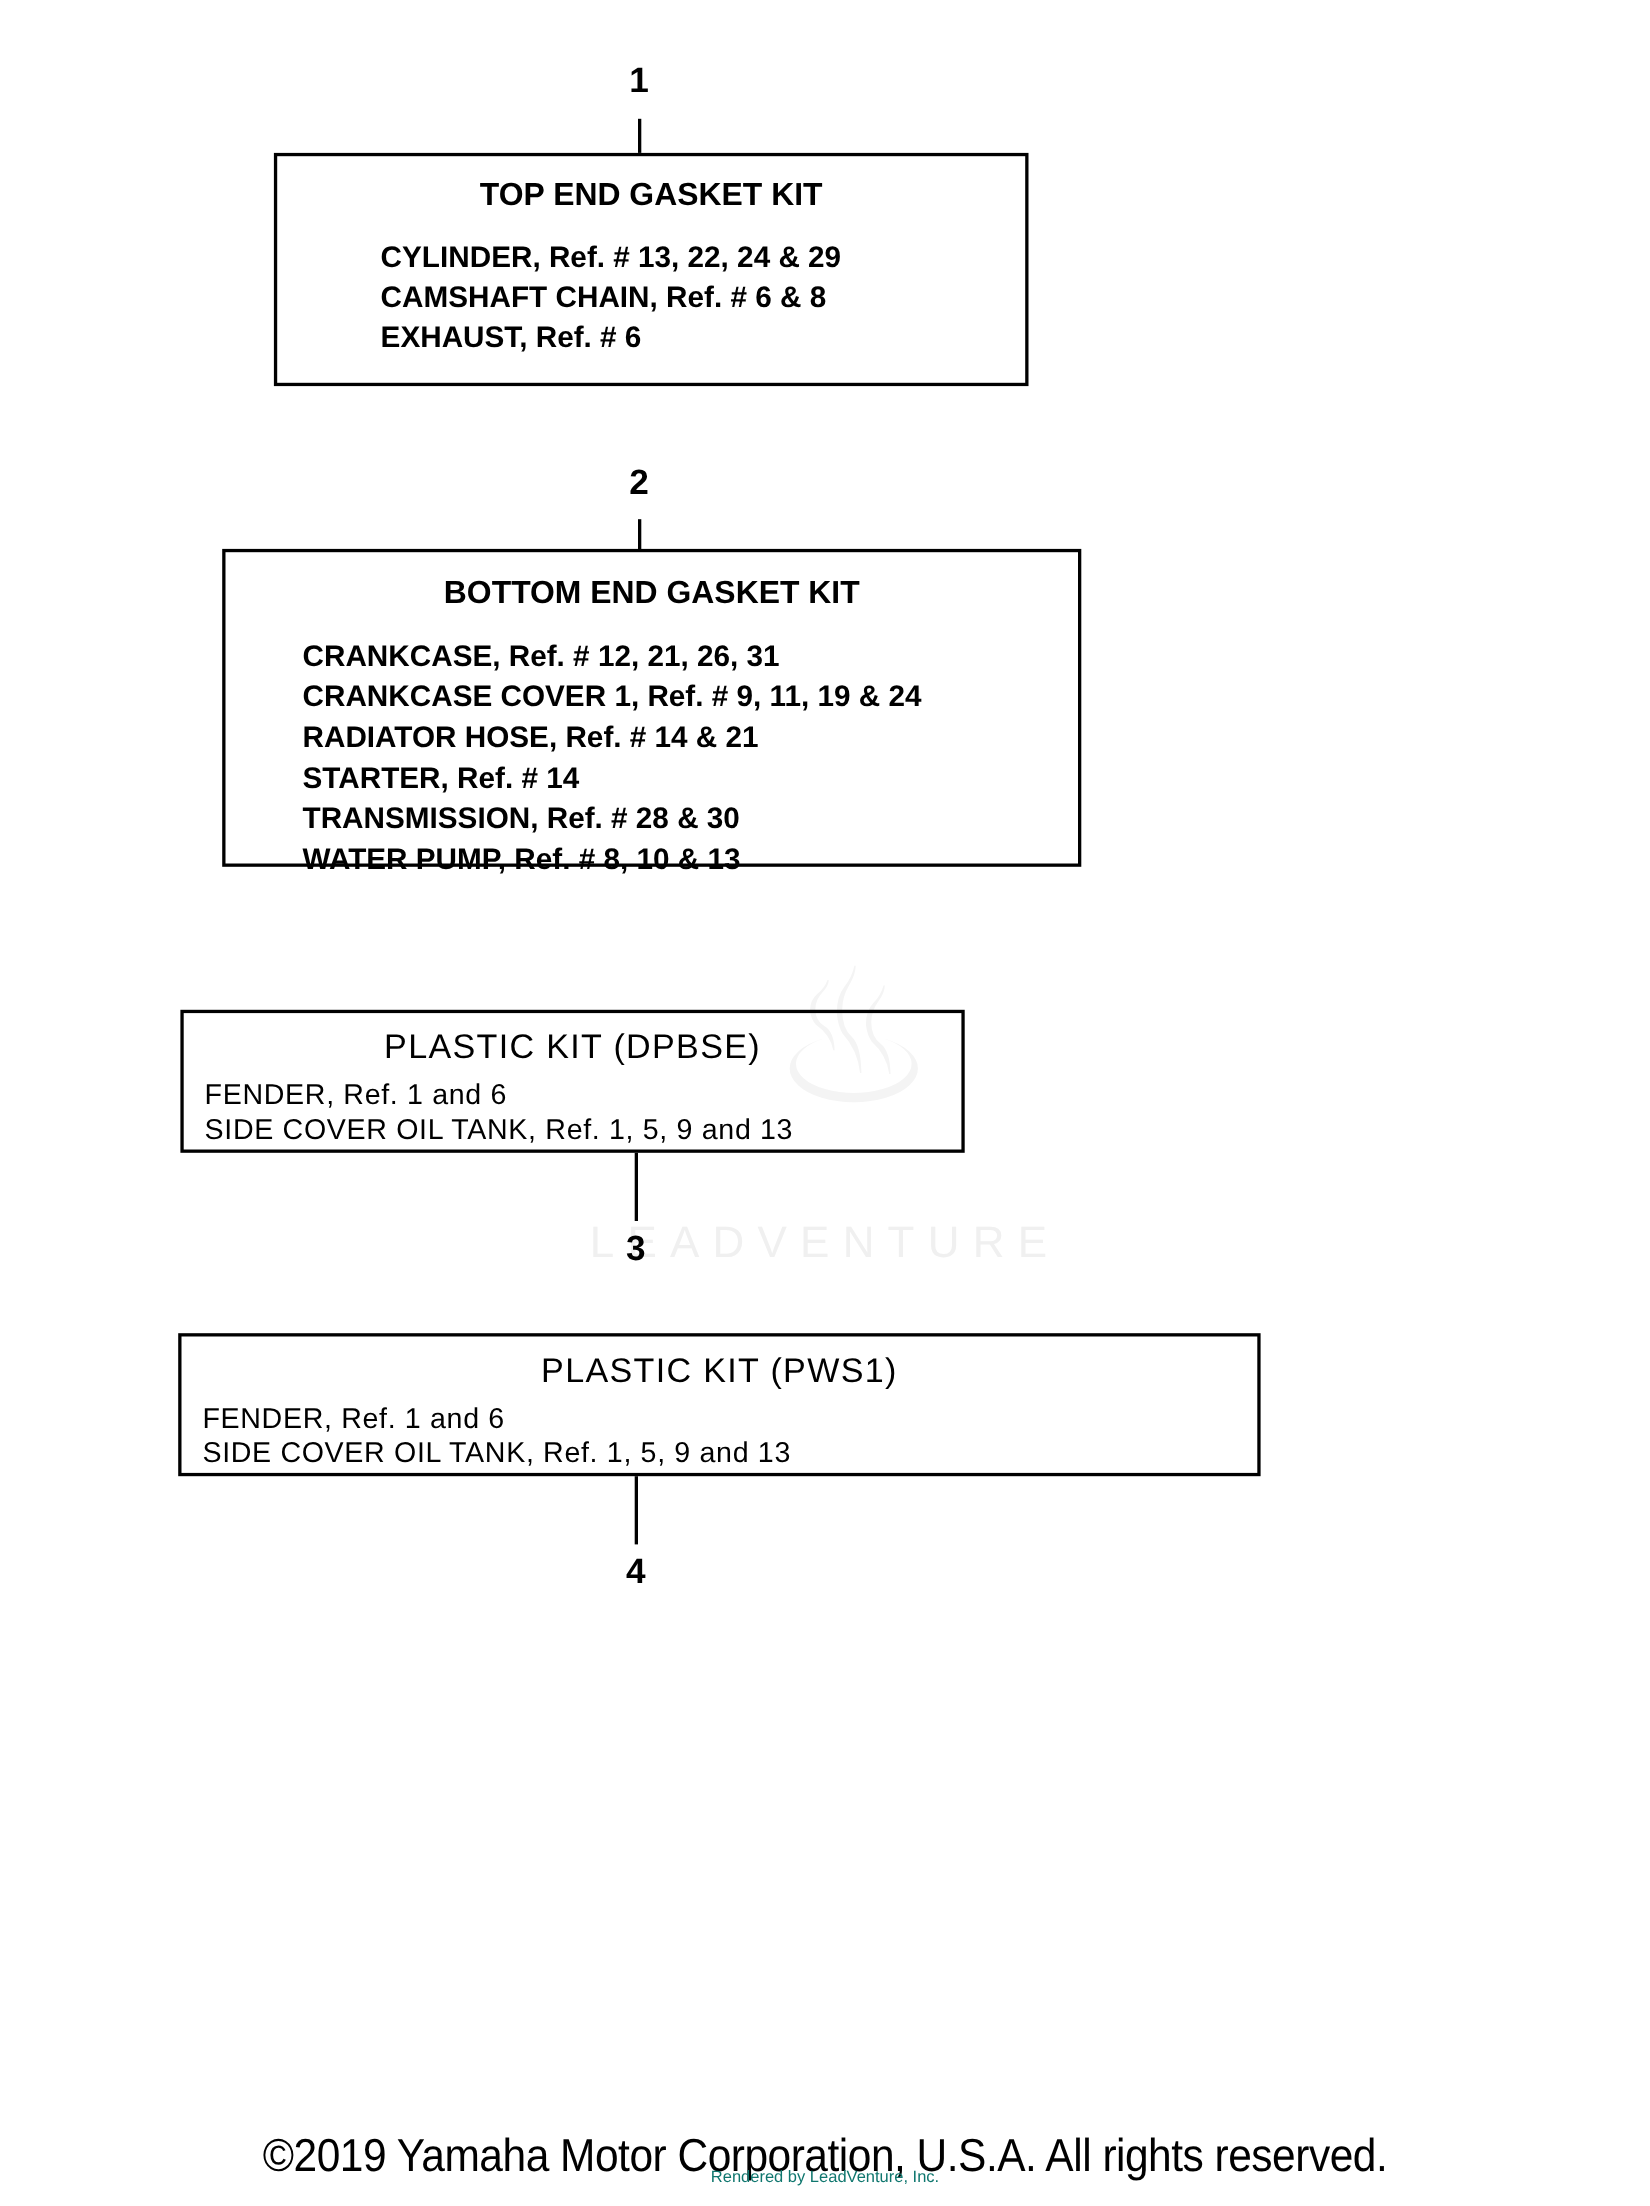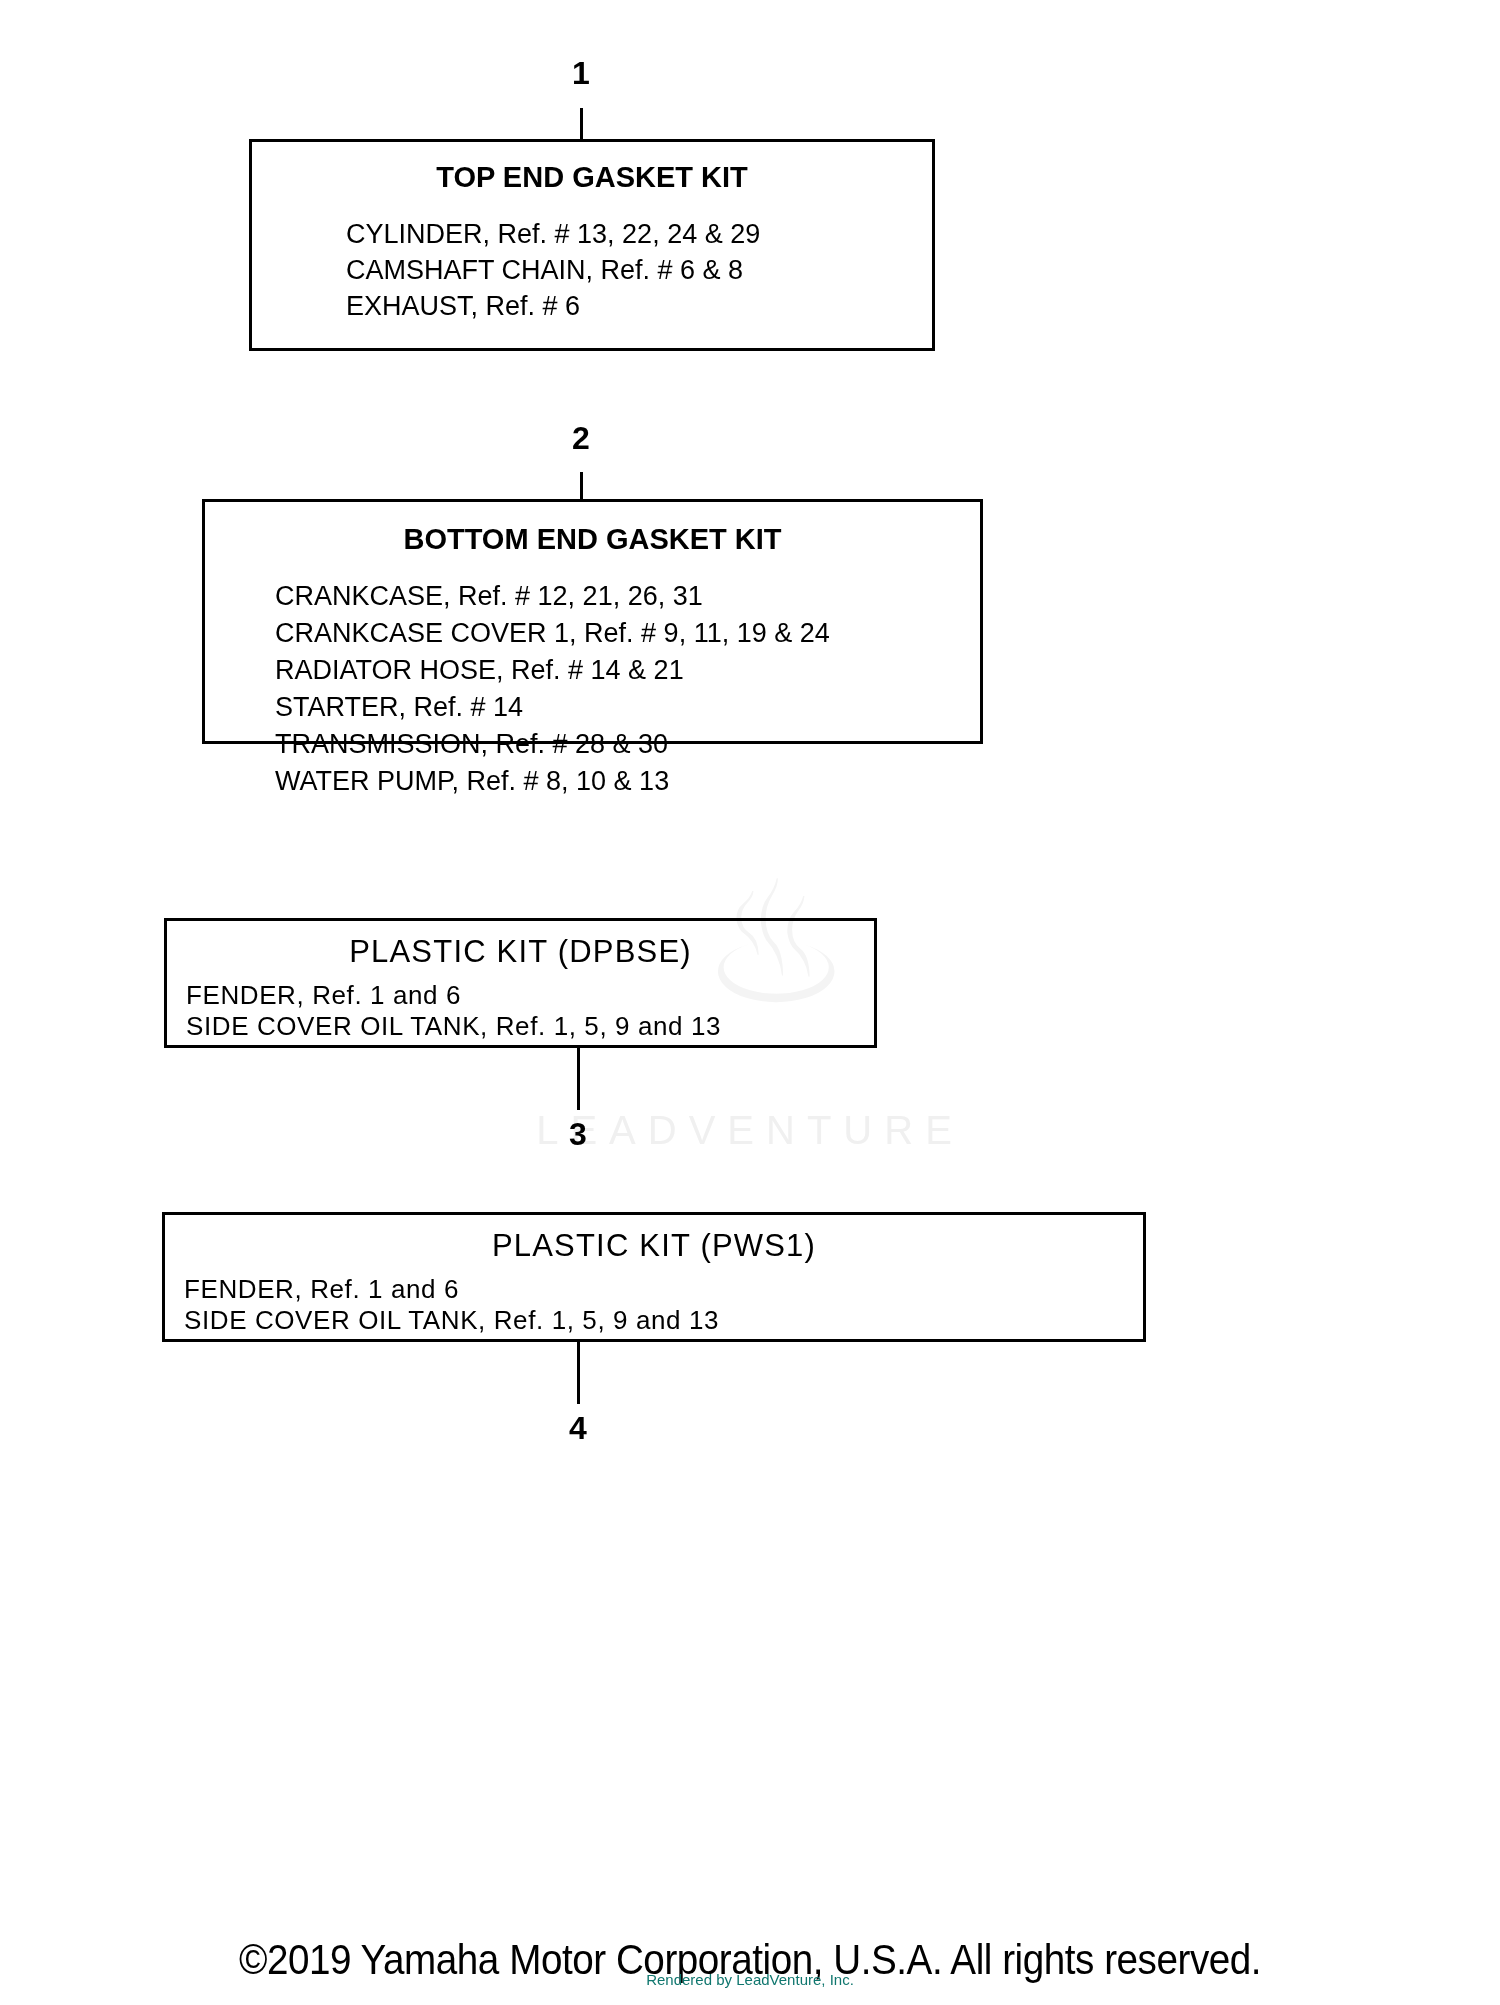--- a/index.html
+++ b/index.html
@@ -71,21 +71,21 @@
   .kit-line {
     white-space: nowrap;
   }
 
   
   .style-bold .kit-title {
     font-weight: bold;
     font-size: 29px;
   }
   .style-bold .kit-line {
-    font-weight: normal;
+    font-weight: bold;
     font-size: 27px;
     line-height: 36px;
   }
 
   
   .style-wide .kit-title {
     font-weight: 400;
     font-size: 31px;
     letter-spacing: 1.2px;
   }
@@ -99,21 +99,21 @@
   
   #box-1 {
     left: 249px;  top: 139px;
     width: 686px; height: 212px;
   }
   #box-1 .kit-title { margin-top: 19px; }
   #box-1 .kit-lines { margin-top: 22px; padding-left: 94px; }
 
   #box-2 {
     left: 202px;  top: 499px;
-    width: 781px; height: 245px;
+    width: 781px; height: 289px;
   }
   #box-2 .kit-title { margin-top: 21px; }
   #box-2 .kit-lines { margin-top: 22px; padding-left: 70px; }
   #box-2 .kit-line { line-height: 37px; }
 
   #box-3 {
     left: 164px;  top: 918px;
     width: 713px; height: 130px;
   }
   #box-3 .kit-title { margin-top: 13px; }

